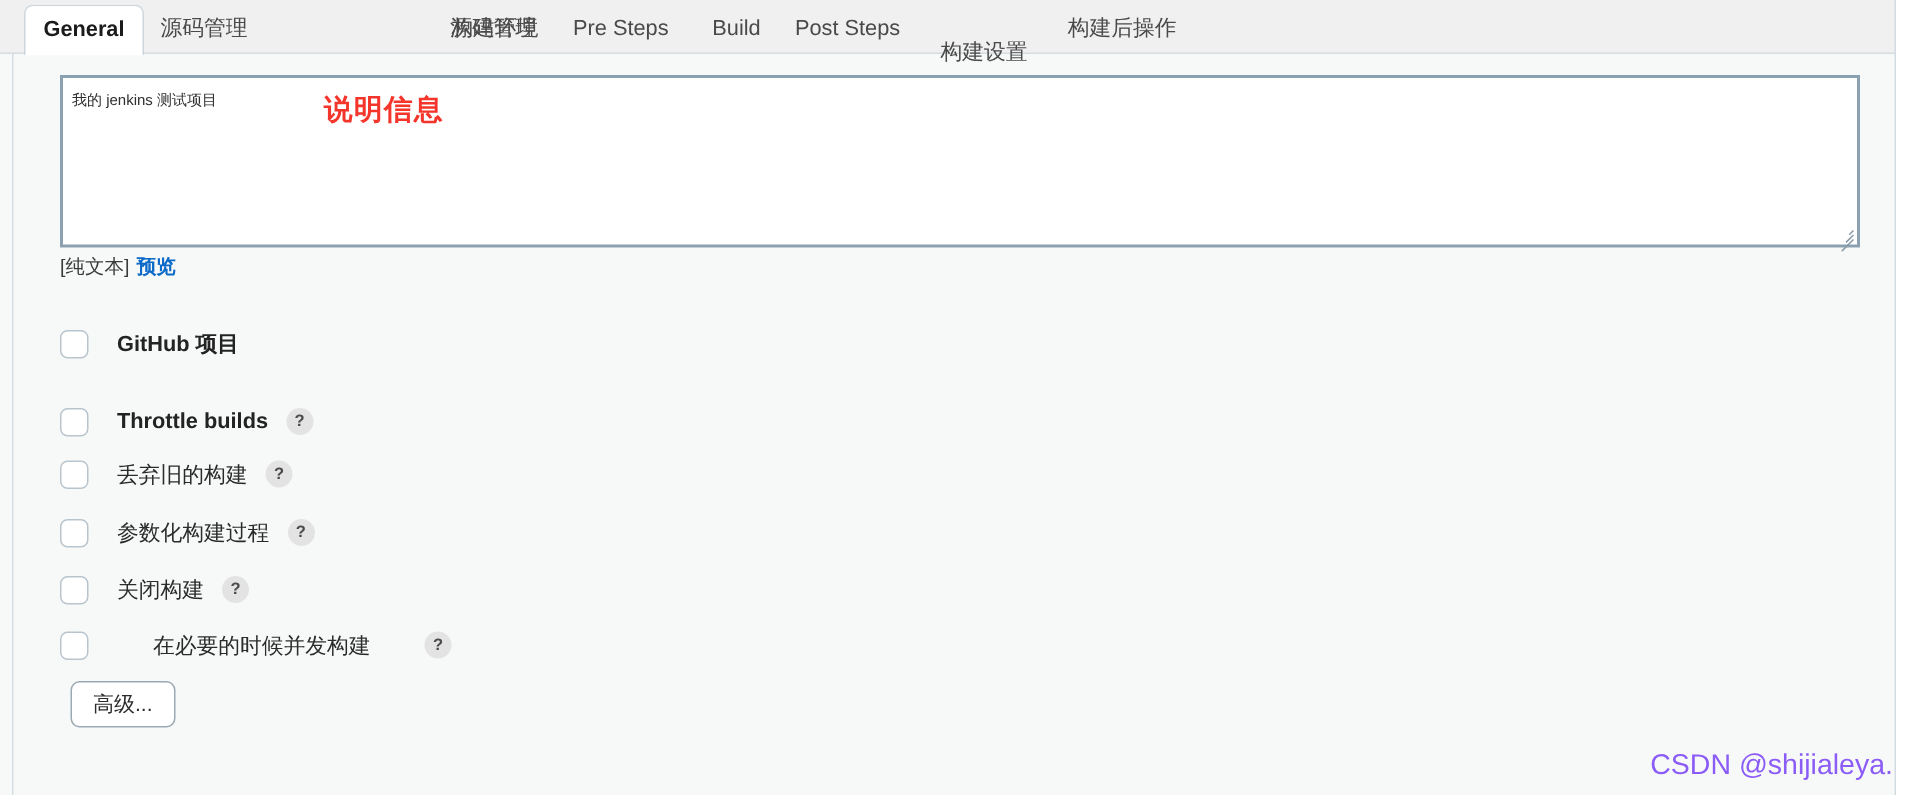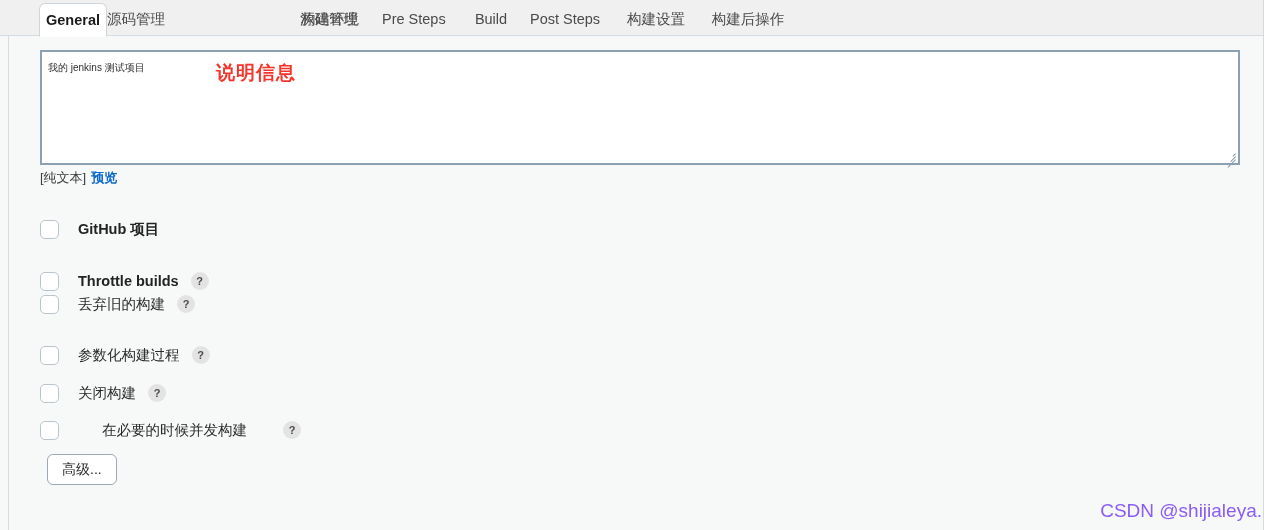--- a/index.html
+++ b/index.html
@@ -66,26 +66,25 @@
     box-sizing: border-box;
     cursor: pointer;
   }
   .tab.active {
     background: #ffffff;
     border: 1px solid #cfd6db;
     border-bottom: 1px solid #ffffff;
     border-radius: 6px 6px 0 0;
     color: #1b1b1b;
     font-weight: bold;
-    padding: 0 6px;
+    padding: 0 12px;
     top: 3px;
     height: 34px;
     line-height: 33px;
     z-index: 3;
-    margin-left: 23px;
   }
 
   
   #content-pane {
     position: absolute;
     left: 9px; top: 36px;
     width: 1254px; height: 494px;
     background: #f7f8f8;
   }
 
@@ -232,21 +231,21 @@
   <div id="left-rule"></div>
 
   <div id="tabbar">
       <div class="tab active" style="left: 16px;">General</div>
       <div class="tab" style="left: 100px; width: 72px; text-align: center;">源码管理</div>
       <div class="tab" style="left: 286px; width: 86px; text-align: center;">源码管理</div>
       <div class="tab" style="left: 294px; width: 72px; text-align: center;">构建环境</div>
       <div class="tab" style="left: 382px; width: 62px; text-align: center;">Pre Steps</div>
       <div class="tab" style="left: 470px; width: 42px; text-align: center;">Build</div>
       <div class="tab" style="left: 530px; width: 70px; text-align: center;">Post Steps</div>
-      <div class="tab" style="left: 626px; width: 60px; text-align: center;">构建设置</div>
+      <div class="tab" style="left: 626px; width: 60px; text-align: center; margin-top: 16px;">构建设置</div>
       <div class="tab" style="left: 708px; width: 80px; text-align: center;">构建后操作</div>
     </div>
 
   <div id="desc-wrap">
     <textarea id="desc-textarea" placeholder="" style="">我的 jenkins 测试项目</textarea>
     <div id="resize-grip">
       <i></i>
         <i></i>
         <i></i>
     </div>
@@ -266,21 +265,21 @@
   <div id="far-right-fill"></div>
 <div class="cb-row strong" style="top: 217px;">
       <div class="cb-box"></div>
       <span class="cb-label">GitHub 项目</span>
     </div>
     <div class="cb-row strong" style="top: 269px;">
       <div class="cb-box"></div>
       <span class="cb-label">Throttle builds</span>
       <span class="help-icon">?</span>
     </div>
-    <div class="cb-row" style="top: 292px; justify-content: center;">
+    <div class="cb-row" style="top: 304px; justify-content: center;">
       <div class="cb-box"></div>
       <span class="cb-label">丢弃旧的构建</span>
       <span class="help-icon">?</span>
     </div>
     <div class="cb-row" style="top: 343px;">
       <div class="cb-box"></div>
       <span class="cb-label">参数化构建过程</span>
       <span class="help-icon">?</span>
     </div>
     <div class="cb-row" style="top: 381px;">

